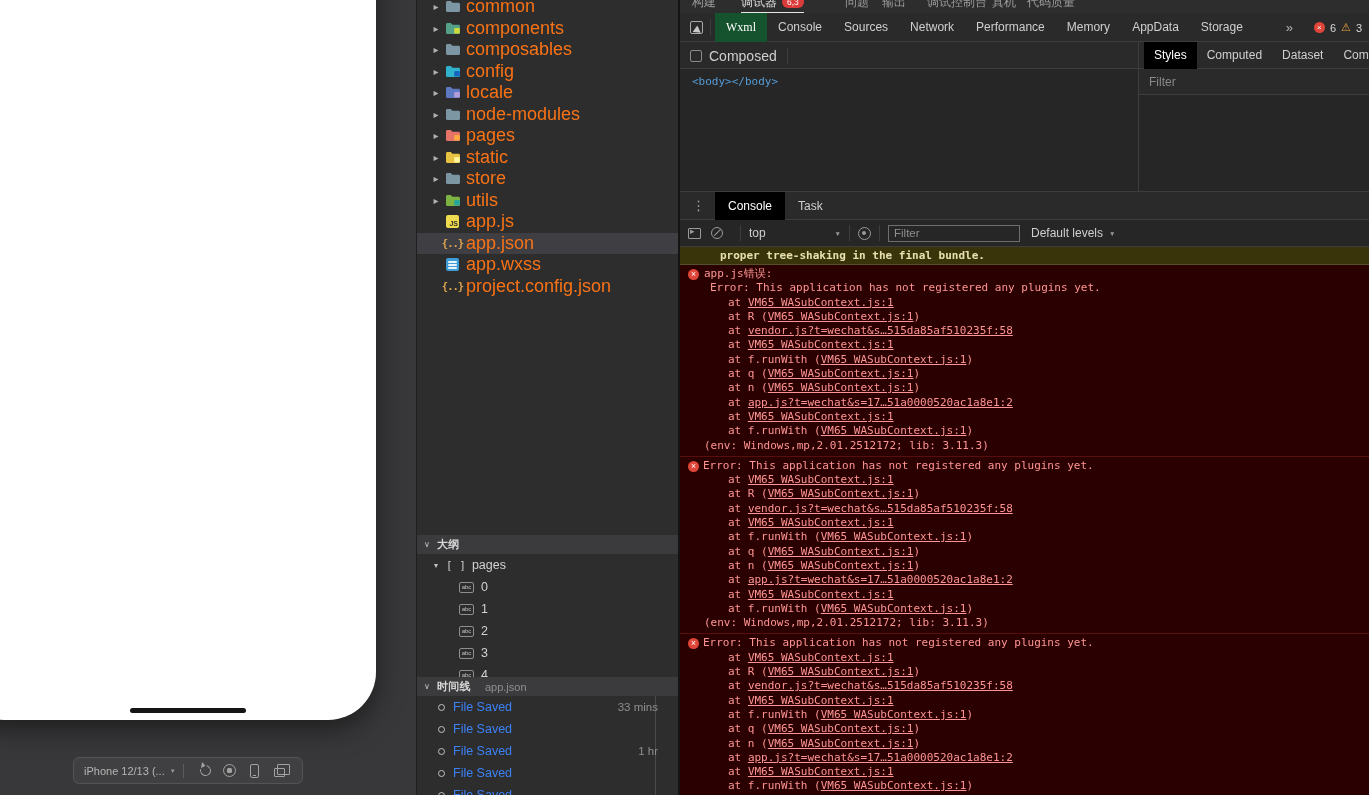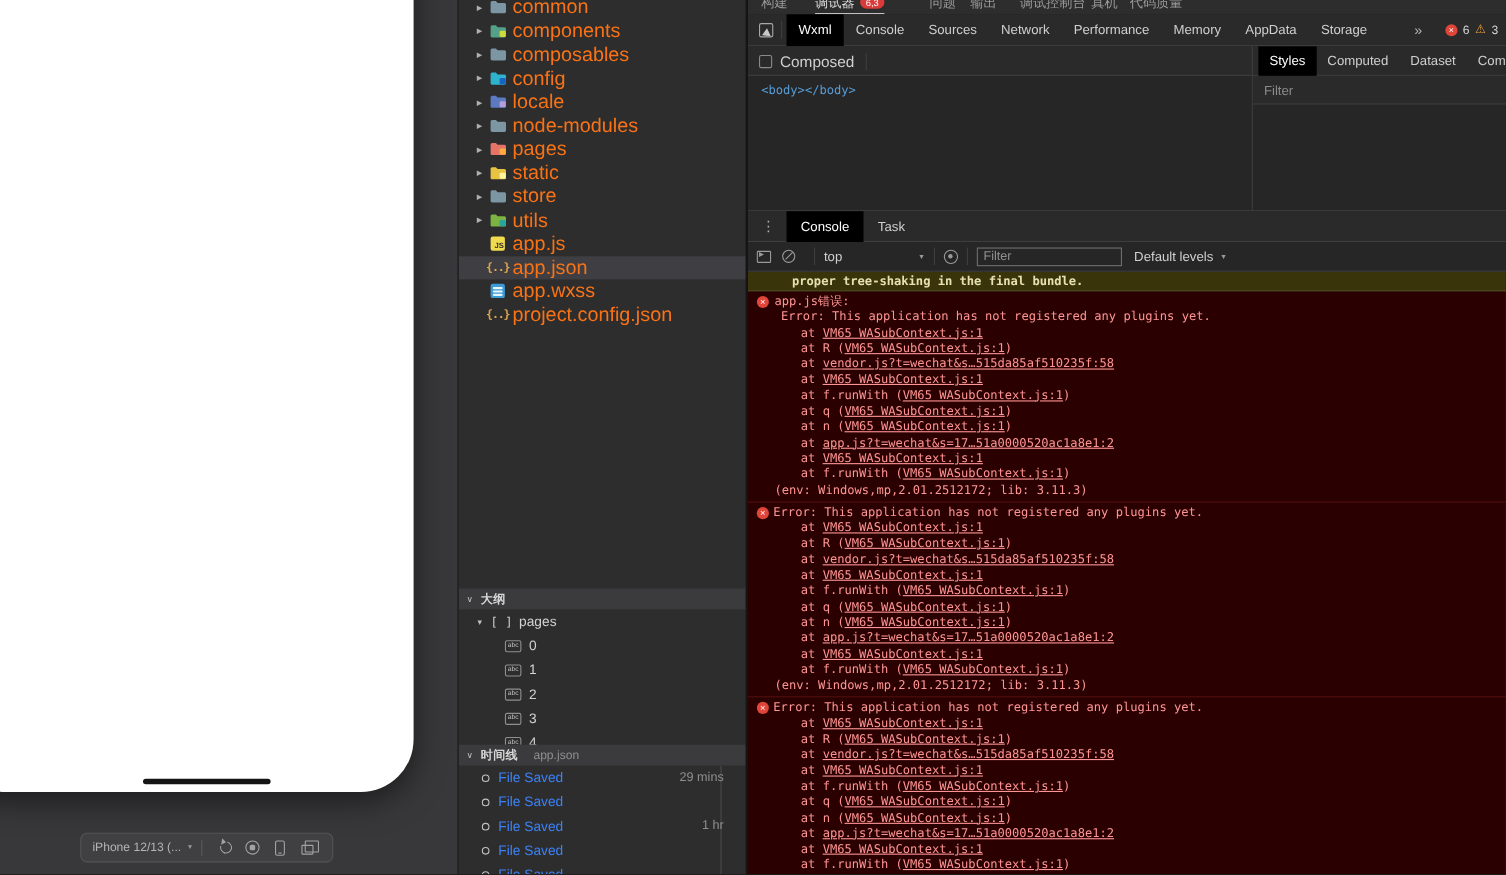--- a/index.html
+++ b/index.html
@@ -69,21 +69,21 @@
   .win-tab.sel .wt-label { color:#dddddd; }
   .win-tab.sel { border-bottom:1.5px solid #e8e8e8; }
   .wt-badge { height:12px; margin:-4px 0 0 5px; padding:0 5px; border-radius:7px; font-size:8.5px; line-height:12px; color:#fff; }
 
   .main-tabs { position:absolute; left:0; top:13px; right:0; height:29px; background:#2a2a2b; border-bottom:1px solid #3d3d3d;
                display:flex; align-items:center; }
   .inspect-ic { position:relative; width:13px; height:13px; border:1.2px solid #a8a8a8; border-radius:2px; margin:0 7px 0 10px; }
   .inspect-ic::after { content:""; position:absolute; right:-3px; bottom:-3px; border:4px solid transparent; border-left:7px solid #c8c8c8; transform:rotate(35deg); }
   .mt-div { width:1px; height:16px; background:#3d3d3d; margin-right:4px; }
   .main-tab { padding:0 11px; height:29px; line-height:29px; font-size:12px; color:#cfcfcf; cursor:default; white-space:nowrap; }
-  .main-tab.active { background:#000000; color:#fff; }
+  .main-tab.active { background:#14532d; color:#fff;font-family:Liberation Serif, serif; }
   .tab-status { position:absolute; right:7px; top:0; height:29px; display:flex; align-items:center; gap:5px; }
   .more-tabs { font-size:13px; color:#b0b0b0; margin-right:16px; }
   .err-circ { width:11px; height:11px; border-radius:50%; background:#df4538; color:#fff; font-size:8px; line-height:11px; text-align:center; }
   .cnt { font-size:11px; color:#d8d8d8; }
   .warn-tri { color:#e9a23b; font-size:11px; line-height:11px; }
 
   .sub-row { position:absolute; left:0; top:42px; right:0; height:27px; background:#2a2a2b; border-bottom:1px solid #3d3d3d; }
   .sub-left { position:absolute; left:0; top:0; width:458px; height:27px; display:flex; align-items:center; }
   .cb { width:12px; height:12px; border:1px solid #8a8a8a; border-radius:2px; margin:0 7px 0 10px; }
   .composed-lbl { font-size:14px; color:#cfcfcf; }
@@ -331,21 +331,21 @@
       <span class="sec-chevron">∨</span>
       <span class="sec-title">时间线</span>
       <span class="sec-context">app.json</span>
     </div>
     <div class="timeline-body">
       <span class="tl-line"></span>
       <div>
           <div class="tl-row">
             <span class="tl-dot"></span>
             <span class="tl-label">File Saved</span>
-            <span class="tl-time">29 mins</span>
+            <span class="tl-time">33 mins</span>
           </div>
           <div class="tl-row">
             <span class="tl-dot"></span>
             <span class="tl-label">File Saved</span>
             <span class="tl-time"></span>
           </div>
           <div class="tl-row">
             <span class="tl-dot"></span>
             <span class="tl-label">File Saved</span>
             <span class="tl-time">1 hr</span>

